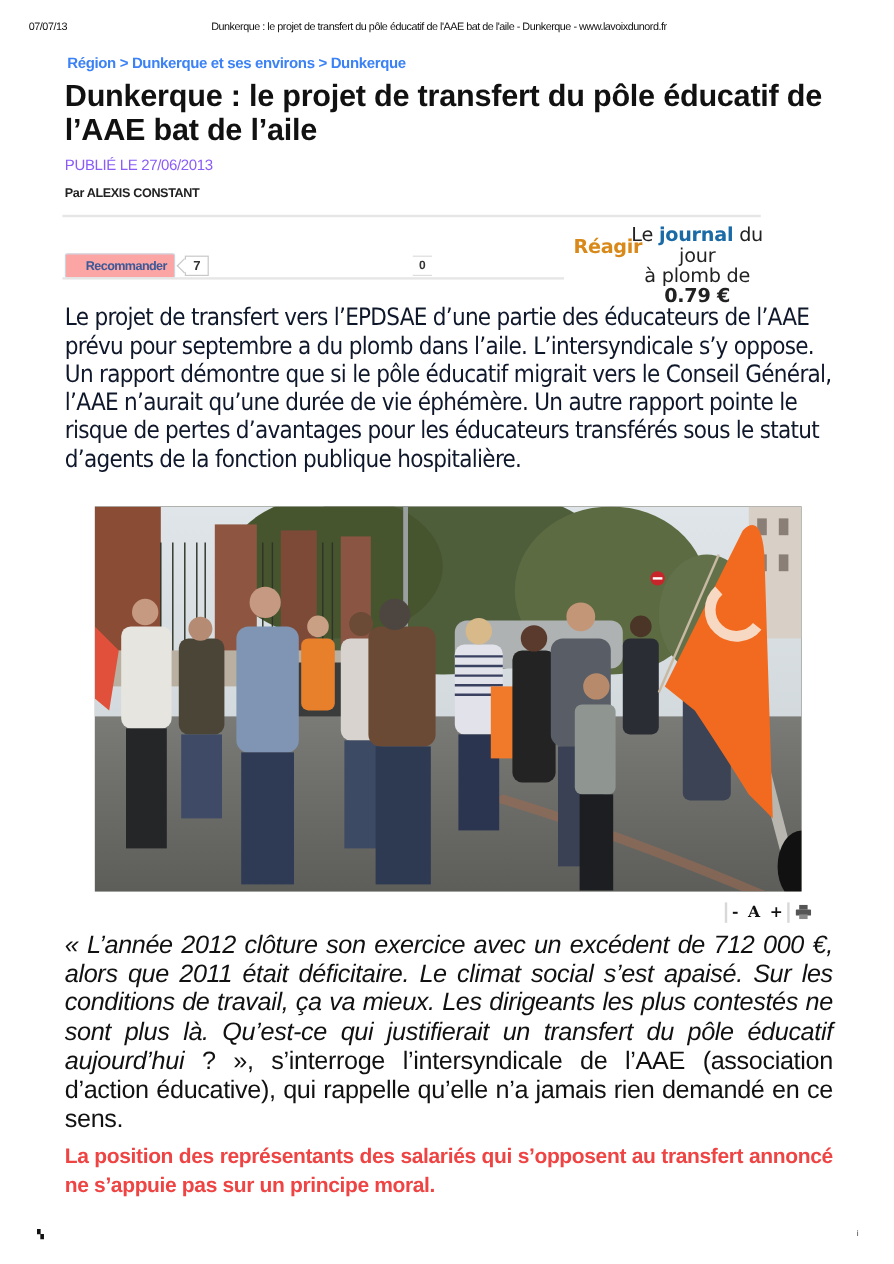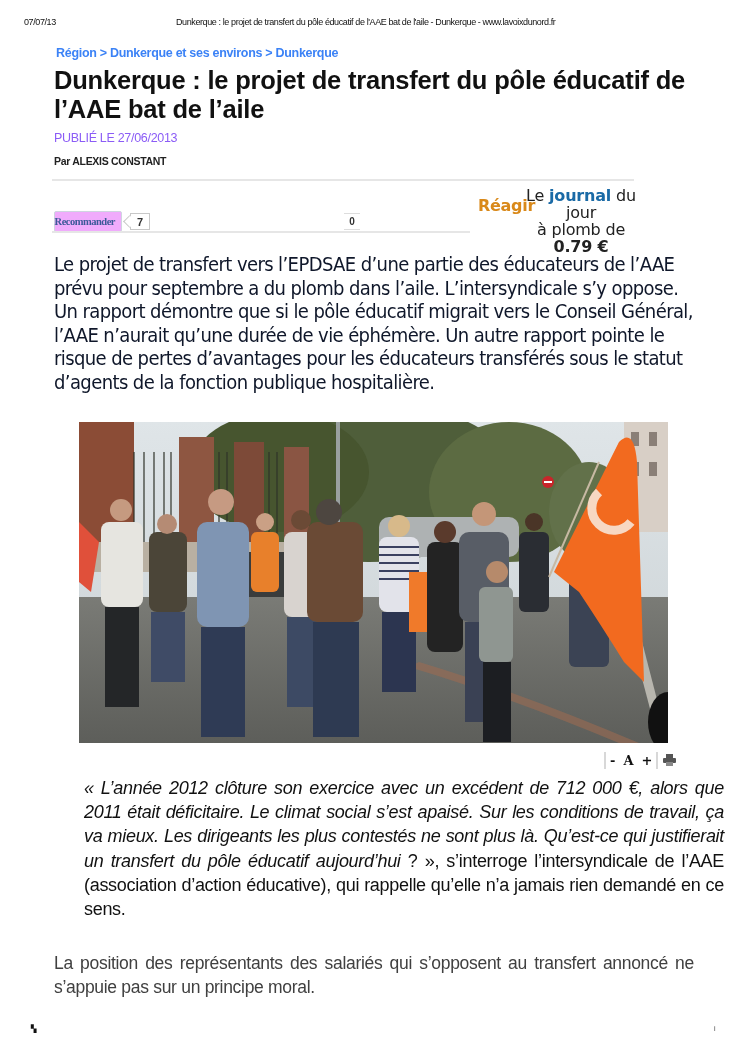--- a/index.html
+++ b/index.html
@@ -15,44 +15,44 @@
   .headline { position: absolute; top: 66px; left: 54px; width: 640px; font-size: 25.5px; line-height: 29px; font-weight: bold; color: #111; letter-spacing: -0.2px; }
 
   .pubdate { position: absolute; top: 131px; left: 54px; font-size: 12.5px; color: #8b5cf6; letter-spacing: -0.3px; }
   .byline { position: absolute; top: 155px; left: 54px; font-size: 10.5px; color: #222; font-weight: bold; letter-spacing: -0.3px; }
 
   .rule { position: absolute; height: 2px; background: #e6e6e6; }
   .rule-top { top: 179px; left: 52px; width: 582px; }
   .rule-bottom { top: 231px; left: 52px; width: 418px; }
 
   .fb-like { position: absolute; top: 211px; left: 54px; height: 21px; display: flex; align-items: center; }
-  .fb-btn { height: 21px; width: 68px; border: 1px solid #cfd5e0; border-radius: 2px; background: #f0abfc; font-size: 10.5px; color: #3b5998; font-weight: bold; display: flex; align-items: center; justify-content: flex-end; padding-right: 6px; letter-spacing: -0.5px; font-family: Liberation Serif, serif; }
+  .fb-btn { height: 21px; width: 92px; border: 1px solid #cfd5e0; border-radius: 2px; background: #fca5a5; font-size: 10.5px; color: #3b5998; font-weight: bold; display: flex; align-items: center; justify-content: flex-end; padding-right: 6px; letter-spacing: -0.5px; font-family: Liberation Sans, sans-serif; }
   .fb-count { position: relative; margin-left: 8px; height: 17px; min-width: 20px; border: 1px solid #c8c8c8; font-size: 11px; font-weight: bold; color: #333; display: flex; align-items: center; justify-content: center; background: #fff; }
   .fb-count::before { content: ""; position: absolute; left: -6px; top: 3px; width: 8px; height: 8px; border-left: 1px solid #c8c8c8; border-bottom: 1px solid #c8c8c8; background: #fff; transform: rotate(45deg); }
 
   .comment-count { position: absolute; top: 213px; left: 344px; width: 16px; height: 17px; font-size: 10px; font-weight: bold; color: #333; border-top: 1px solid #ddd; border-bottom: 1px solid #ddd; display: flex; align-items: center; justify-content: center; }
 
   .reagir { position: absolute; top: 196px; left: 478px; font-size: 16px; font-weight: bold; color: #d9891a; font-family: "DejaVu Sans", sans-serif; letter-spacing: -0.3px; }
   .promo { position: absolute; top: 187px; left: 522px; width: 118px; font-size: 16px; line-height: 17px; color: #222; font-family: "DejaVu Sans", sans-serif; text-align: center; letter-spacing: -0.2px; }
   .promo .journal { color: #1a6aa6; font-weight: bold; }
   .promo .price { font-weight: bold; }
 
   .chapo { position: absolute; top: 253px; left: 54px; width: 640px; font-size: 20px; line-height: 23.5px; color: #0f172a; font-family: "DejaVu Sans", sans-serif; letter-spacing: -0.6px; font-stretch: condensed; }
 
   .photo { position: absolute; top: 422px; left: 79px; width: 589px; height: 321px; overflow: hidden; background: #6d6f66; }
 
   .tools { position: absolute; top: 750px; left: 604px; height: 20px; display: flex; align-items: center; font-family: "DejaVu Serif", serif; }
   .tools .sep { width: 2px; height: 17px; background: #d8d8d8; }
   .tools .tbtn { font-size: 13px; font-weight: bold; color: #111; padding: 0 4px; }
   .tools .print { padding-left: 5px; }
 
-  .quote { position: absolute; top: 776px; left: 54px; width: 640px; font-size: 18px; line-height: 24.2px; color: #111; text-align: justify; letter-spacing: -0.3px; margin-left: 30px; }
+  .quote { position: absolute; top: 776px; left: 54px; width: 640px; font-size: 21px; line-height: 24.2px; color: #111; text-align: justify; letter-spacing: -0.3px; }
   .quote em { font-style: italic; }
 
-  .para2 { position: absolute; top: 951px; left: 54px; width: 640px; font-size: 17.5px; line-height: 24.2px; color: #404040; text-align: justify; letter-spacing: -0.3px; }
+  .para2 { position: absolute; top: 951px; left: 54px; width: 640px; font-size: 17.5px; line-height: 24.2px; color: #ef4444; text-align: justify; letter-spacing: -0.3px; font-weight: bold; }
 
   .footer-mark-left { position: absolute; top: 1025px; left: 31px; font-size: 7px; font-weight: bold; color: #111; }
   .footer-mark-right { position: absolute; top: 1025px; left: 714px; font-size: 7px; color: #444; }
 </style>
 </head>
 <body>
 
 <div class="print-header">
   <span class="print-date">07/07/13</span>
   <span class="print-title">Dunkerque : le projet de transfert du pôle éducatif de l'AAE bat de l'aile - Dunkerque - www.lavoixdunord.fr</span>

